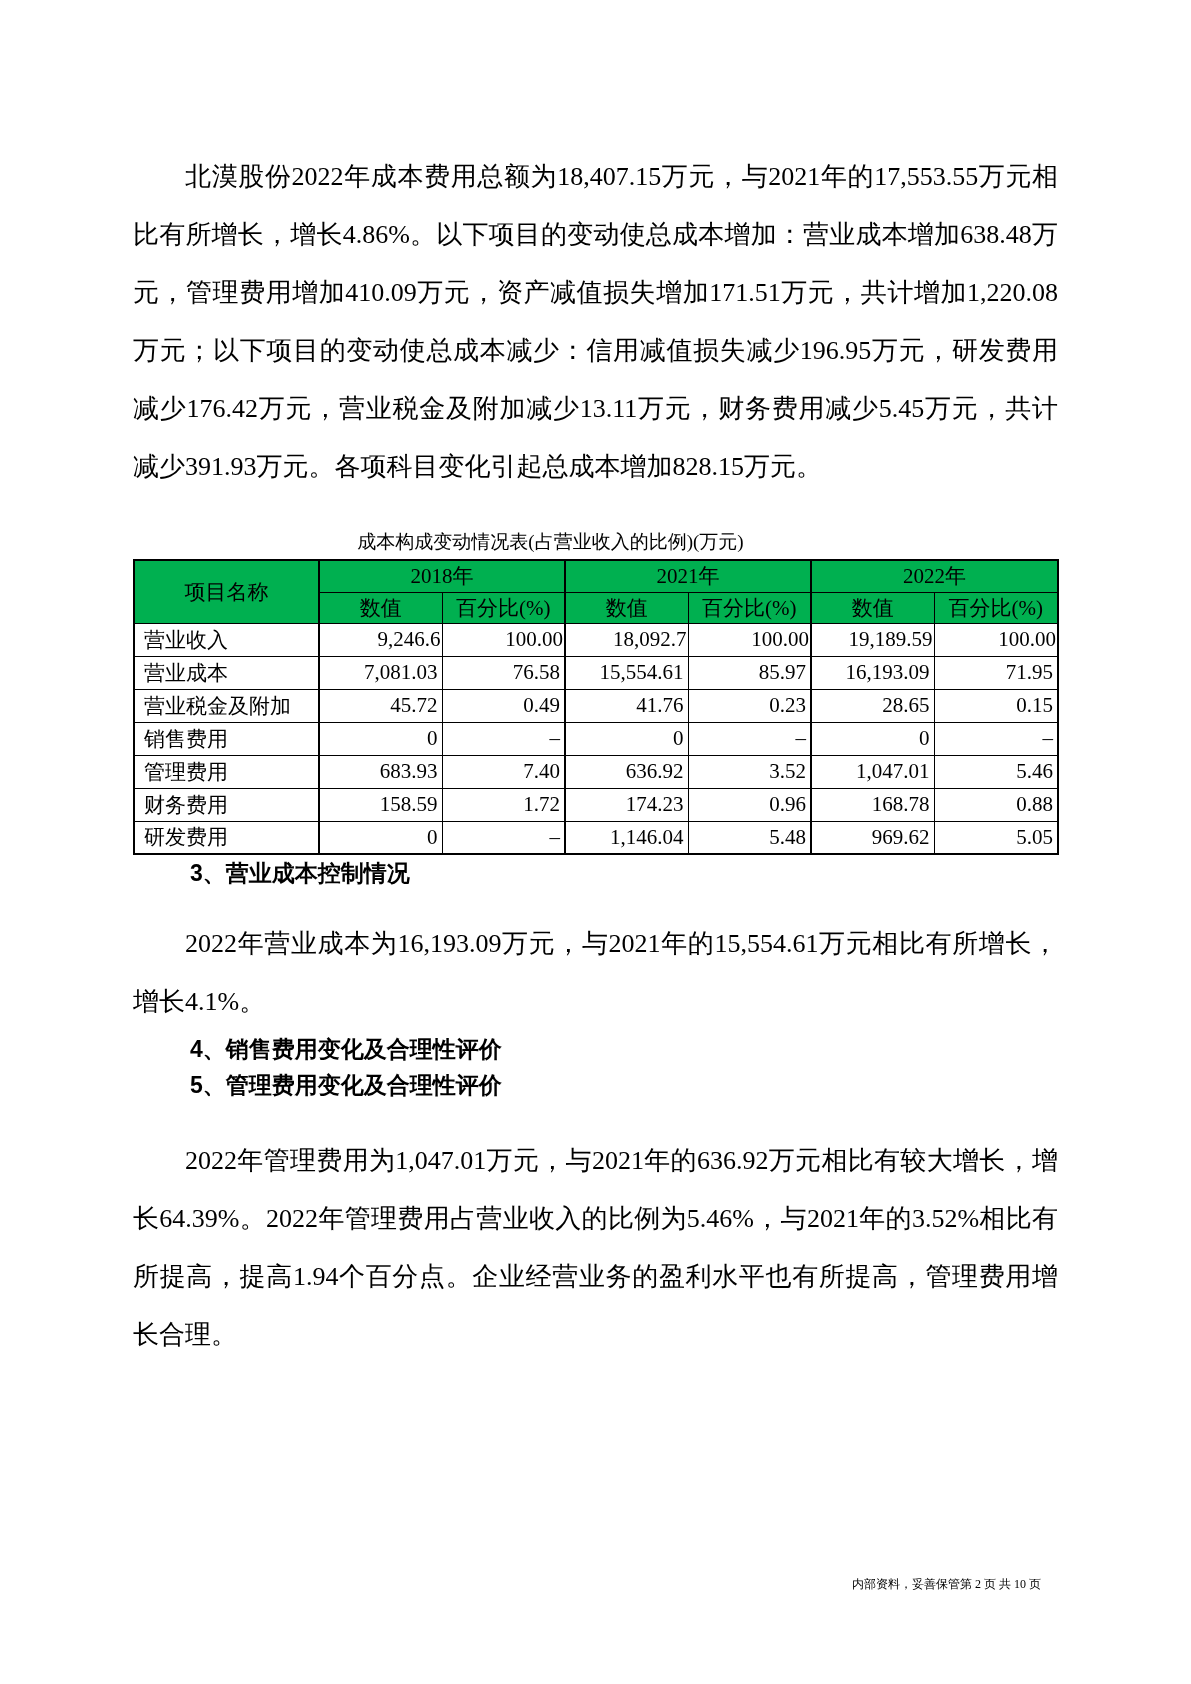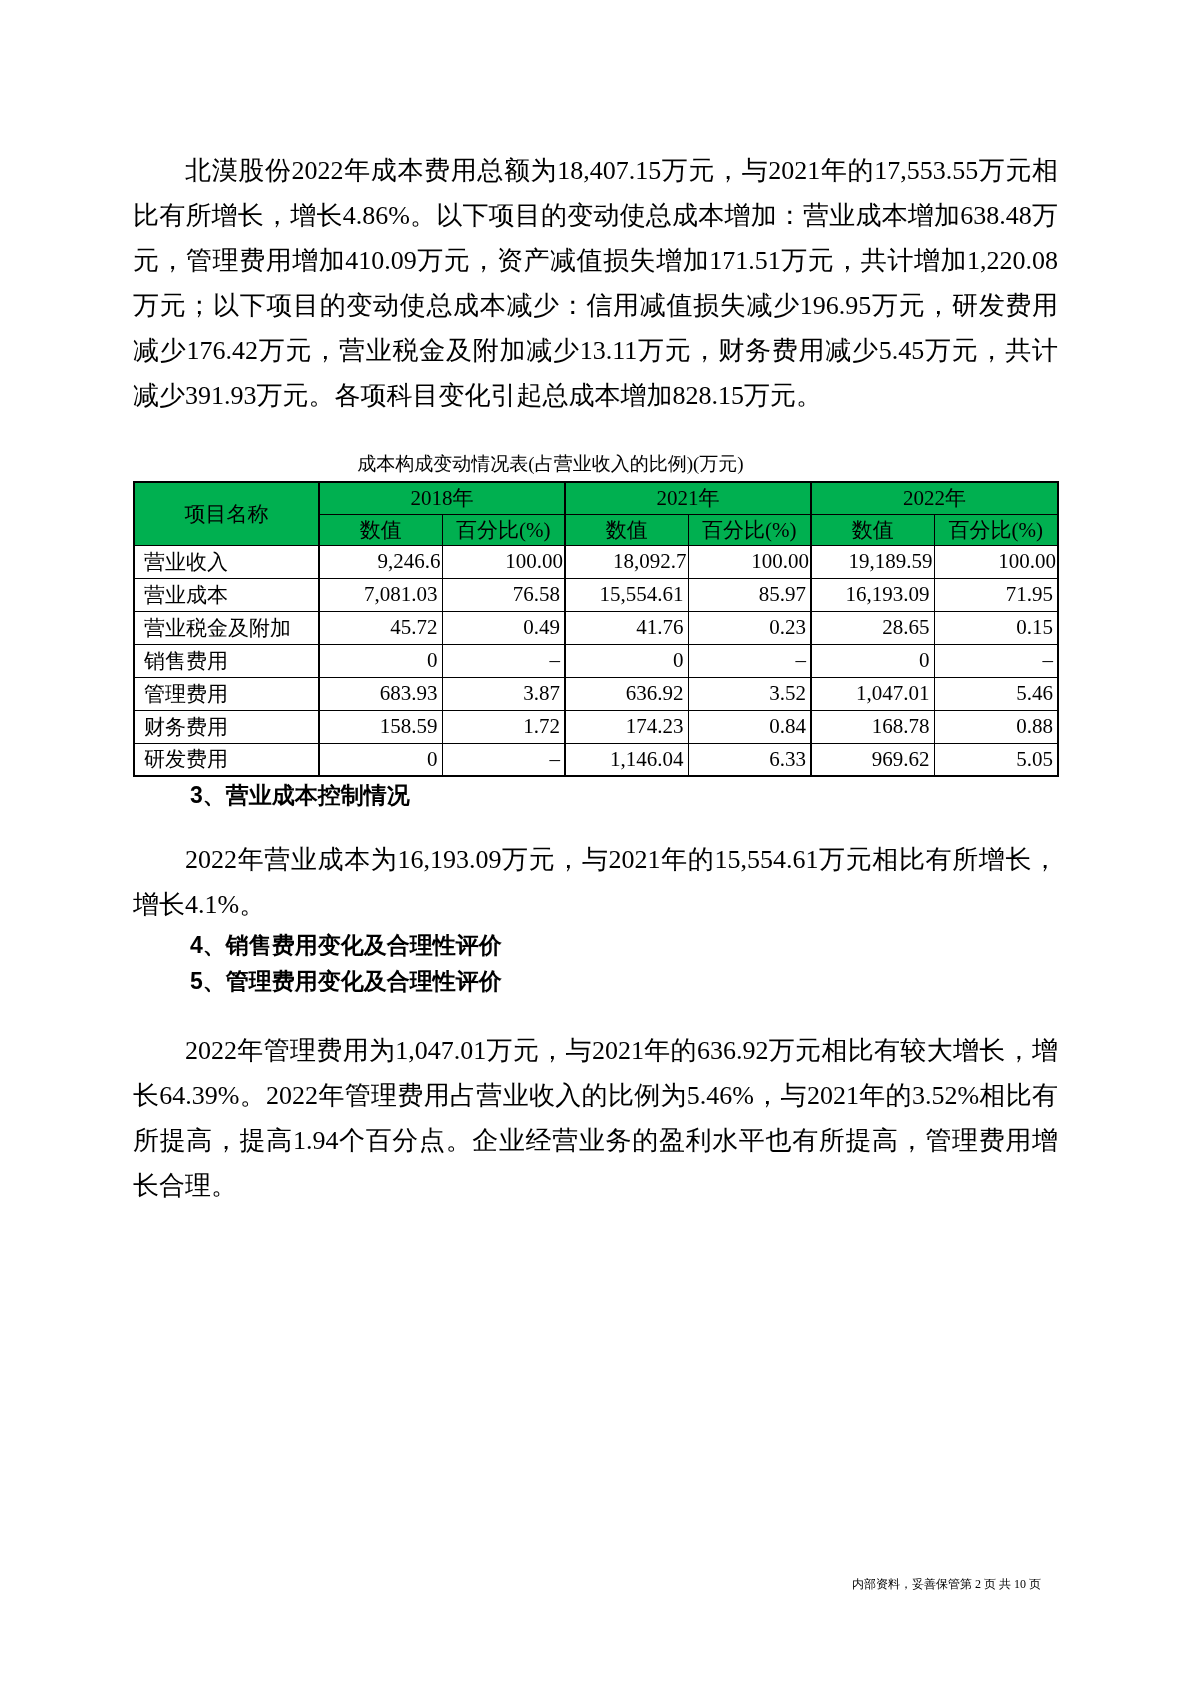--- a/index.html
+++ b/index.html
@@ -17,21 +17,21 @@
   }
   .page {
     position: absolute;
     left: 133px;
     top: 0;
     width: 925px;
   }
   .body-text {
     margin: 0;
     font-size: 26px;
-    line-height: 45px;
+    line-height: 58px;
     text-align: justify;
     text-justify: inter-ideograph;
   }
   .indent { text-indent: 2em; }
   .para-1 { padding-top: 148px; }
   .para-3 { margin-top: 24px; }
   .para-5 { margin-top: 29px; }
 
   .table-caption {
     margin-top: 34px;
@@ -161,41 +161,41 @@
         <td class="num-cell group-start">0</td>
         <td class="num-cell">–</td>
         <td class="num-cell group-start">0</td>
         <td class="num-cell">–</td>
         <td class="num-cell group-start">0</td>
         <td class="num-cell">–</td>
       </tr>
       <tr>
         <td class="name-cell">管理费用</td>
         <td class="num-cell group-start">683.93</td>
-        <td class="num-cell">3.87</td>
+        <td class="num-cell">7.40</td>
         <td class="num-cell group-start">636.92</td>
         <td class="num-cell">3.52</td>
         <td class="num-cell group-start">1,047.01</td>
         <td class="num-cell">5.46</td>
       </tr>
       <tr>
         <td class="name-cell">财务费用</td>
         <td class="num-cell group-start">158.59</td>
         <td class="num-cell">1.72</td>
         <td class="num-cell group-start">174.23</td>
-        <td class="num-cell">0.84</td>
+        <td class="num-cell">0.96</td>
         <td class="num-cell group-start">168.78</td>
         <td class="num-cell">0.88</td>
       </tr>
       <tr>
         <td class="name-cell">研发费用</td>
         <td class="num-cell group-start">0</td>
         <td class="num-cell">–</td>
         <td class="num-cell group-start">1,146.04</td>
-        <td class="num-cell">6.33</td>
+        <td class="num-cell">5.48</td>
         <td class="num-cell group-start">969.62</td>
         <td class="num-cell">5.05</td>
       </tr>
     </tbody>
   </table>
 
   <h2 class="section-heading heading-3">3、营业成本控制情况</h2>
 
   <p class="body-text indent para-3">2022年营业成本为16,193.09万元，与2021年的15,554.61万元相比有所增长，增长4.1%。</p>
 

